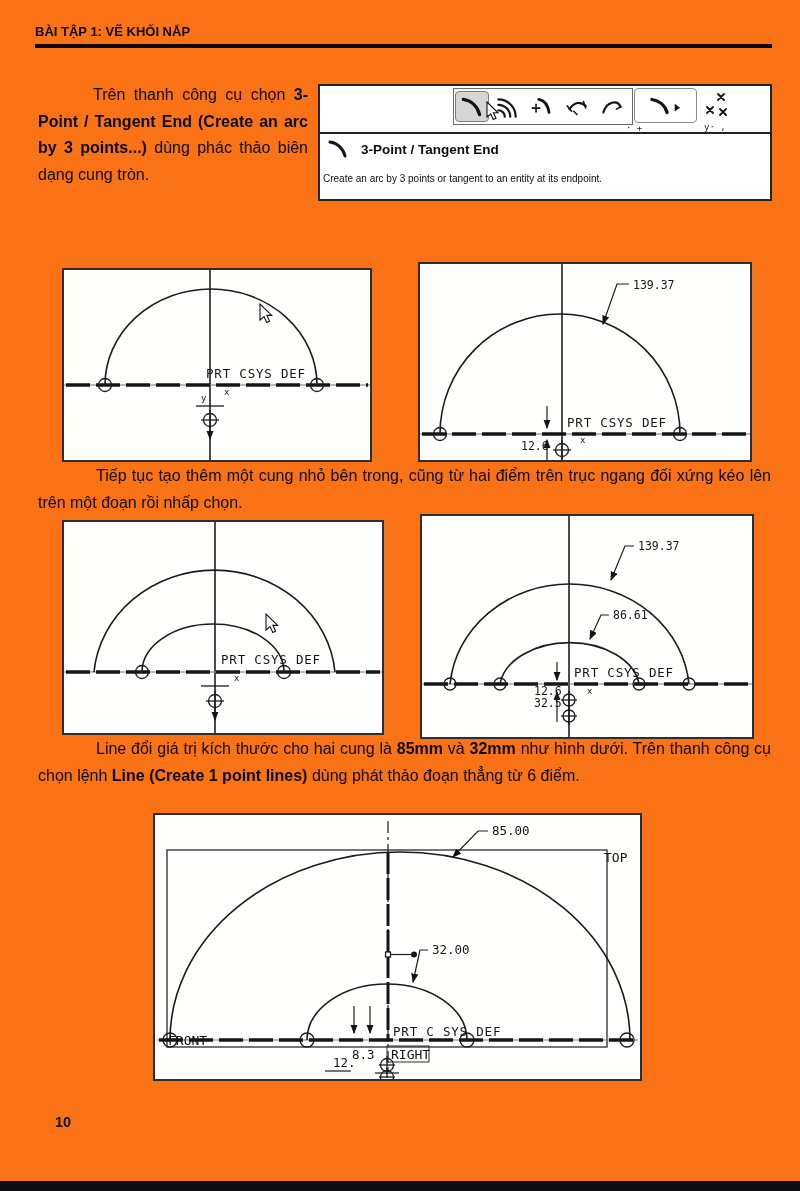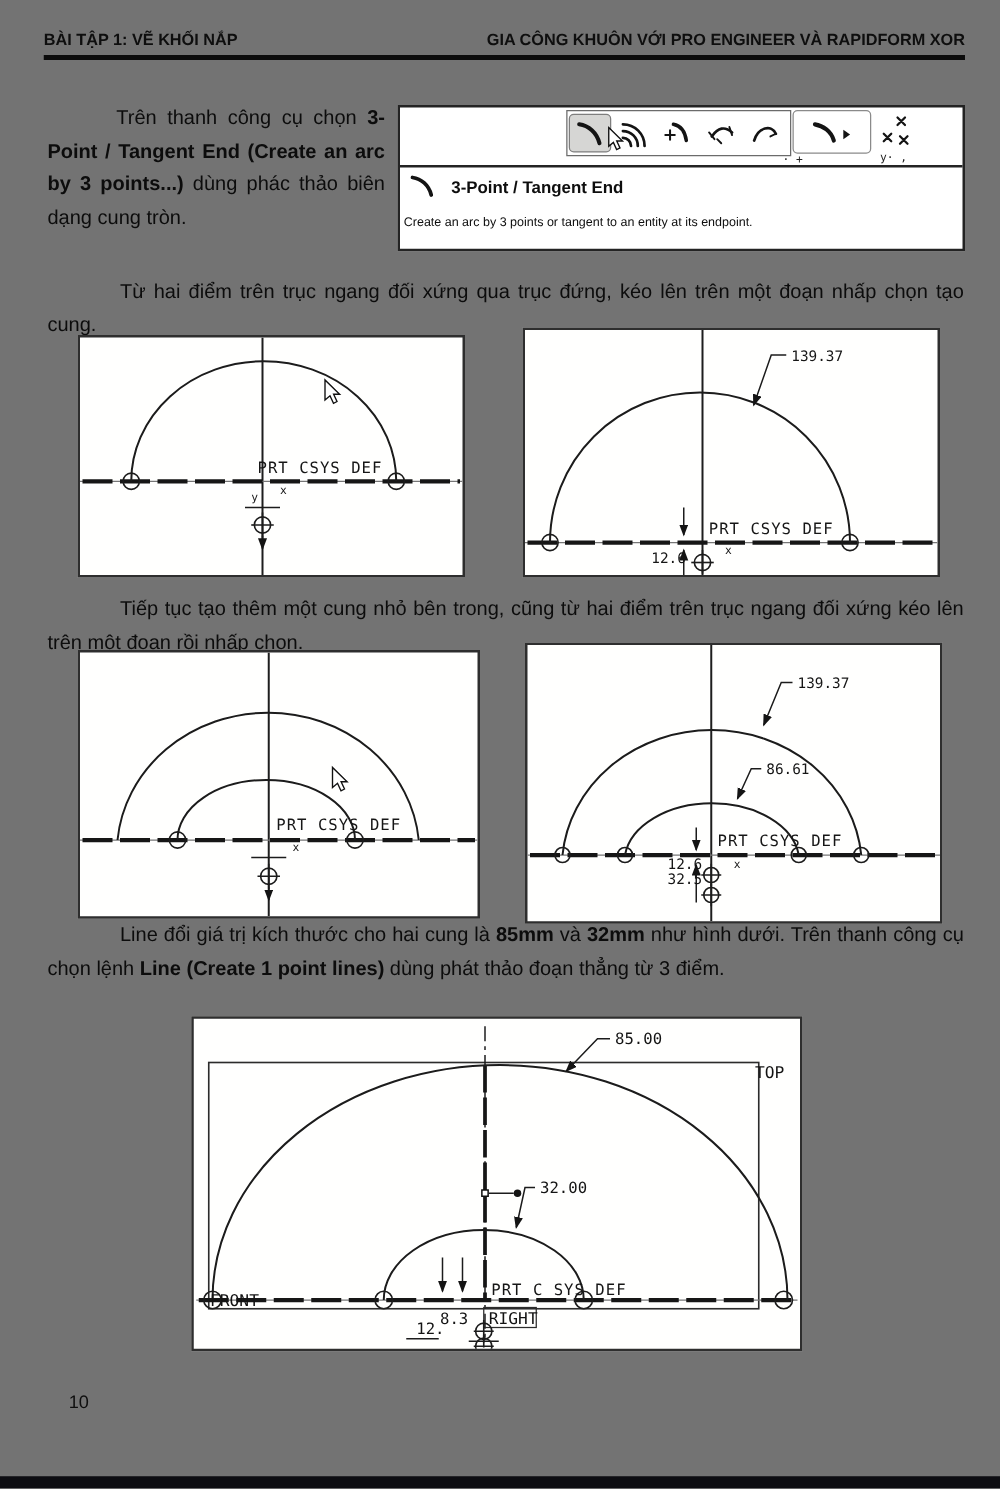--- a/index.html
+++ b/index.html
@@ -1,27 +1,27 @@
 <!DOCTYPE html>
 <html><head>
 <meta charset="utf-8">
 <style>
   html,body{margin:0;padding:0;background:#e8e8e8;}
-  .page{position:relative;width:800px;height:1191px;background:#737373;
+  .page{position:relative;width:800px;height:1191px;background:#f97316;
         font-family:"Liberation Sans",sans-serif;color:#0e0e0e;overflow:hidden;margin:0 auto;}
   .abs{position:absolute;}
   
   .hdr{left:35px;top:24px;width:737px;display:flex;justify-content:space-between;
        border-bottom:4px solid #0c0c0c;padding-bottom:5px;font-weight:bold;font-size:13px;letter-spacing:0px;}
   
   .para{margin:0;font-size:16px;line-height:26.5px;text-align:justify;color:#0c0c0c;}
   .b{font-weight:bold;}
   .intro{left:38px;top:82px;width:270px;text-indent:55px;}
   .p2{left:38px;top:221px;width:733px;text-indent:58px;}
-  .p3{left:38px;top:463px;width:733px;text-indent:58px;margin-top:12px;}
+  .p3{left:38px;top:463px;width:733px;text-indent:58px;}
   .p4{left:38px;top:736px;width:733px;text-indent:58px;}
   
   .tb-panel{left:318px;top:84px;width:454px;height:117px;border:2px solid #232323;background:#fff;box-sizing:border-box;}
   .tb-top{position:absolute;left:0;top:0;right:0;height:46px;}
   .tb-div{position:absolute;left:0;top:46px;right:0;border-top:2px solid #232323;}
   .tb-popup{position:absolute;left:133px;top:2px;width:180px;height:37px;border:1.4px solid #6b6b6b;
             background:#fff;display:flex;align-items:center;gap:1px;padding:1px;box-sizing:border-box;}
   .tb-btn{width:34px;height:31px;border:none;background:transparent;padding:1px;display:flex;
           align-items:center;justify-content:center;}
   .tb-btn.sel{background:#d6d6d4;border:1.6px solid #7e7e7e;border-radius:4px;}
@@ -49,31 +49,30 @@
   .sym{stroke:#1c1c1c;stroke-width:1.3;fill:none;}
   .dln{stroke:#1c1c1c;stroke-width:1.2;fill:none;}
   .dim{font:11.5px "DejaVu Sans Mono",monospace;fill:#161616;}
   .dim3{font:12.5px "DejaVu Sans Mono",monospace;fill:#141414;}
   .csys{font:12.5px "DejaVu Sans Mono",monospace;letter-spacing:0.8px;fill:#161616;}
   .axs{font:9px "DejaVu Sans Mono",monospace;fill:#161616;}
   .plane{font:13px "DejaVu Sans Mono",monospace;fill:#131313;}
   .cursor{fill:#fff;stroke:#111;stroke-width:1.1;}
   .icn{stroke:#141414;fill:none;stroke-linecap:round;}
   
-  .pageno{left:55px;top:1114px;font-weight:normal;font-size:14.5px;text-align:center;}
+  .pageno{left:55px;top:1114px;font-weight:bold;font-size:14.5px;text-align:center;}
   .botbar{left:0;bottom:0;width:800px;height:10px;background:#0d0d12;}
 </style>
 </head>
 <body>
 
 <div class="page">
 
   <div class="abs hdr">
     <span>BÀI TẬP 1: VẼ KHỐI NẮP</span>
-    <span>GIA CÔNG KHUÔN VỚI PRO ENGINEER VÀ RAPIDFORM XOR</span>
   </div>
 
   <p class="abs para intro"><span>Trên thanh công cụ chọn </span><span class="b">3-Point / Tangent End</span><span class="b"> (Create an arc by 3 points...)</span><span> dùng phác thảo biên dạng cung tròn.</span></p>
 
   <div class="abs tb-panel">
     <div class="tb-top">
       <div class="tb-popup">
         <button class="tb-btn sel">
           <svg width="26" height="26" viewBox="0 0 24 24">
             <path class="icn" stroke-width="3" d="M4,5 C11,6 17,11 19,19"></path>
@@ -125,21 +124,20 @@
     <div class="tb-div"></div>
     <div class="tb-tiprow">
       <svg width="24" height="22" viewBox="0 0 24 22">
         <path class="icn" stroke-width="3" d="M3,4 C10,5 16,10 18,18"></path>
       </svg>
       <span class="tb-title">3-Point / Tangent End</span>
     </div>
     <div class="tb-desc">Create an arc by 3 points or tangent to an entity at its endpoint.</div>
   </div>
 
-  <p class="abs para p2">Từ hai điểm trên trục ngang đối xứng qua trục đứng, kéo lên trên một đoạn nhấp chọn tạo cung.</p>
 
   <div class="abs sk sk1l">
     <svg width="306" height="190" viewBox="0 0 306 190">
       <defs>
           <marker id="m-s1l" markerWidth="10" markerHeight="8" refX="7" refY="3" orient="auto">
             <path d="M0,0 L8,3 L0,6 Z" fill="#141414"></path>
           </marker>
         </defs>
       <line class="ln" x1="146" y1="0" x2="146" y2="190"></line>
       <line class="thin" x1="0" y1="115" x2="306" y2="115"></line>
@@ -250,21 +248,21 @@
           <line x1="-8" y1="0" x2="8" y2="0"></line>
       </g>
       <g class="sym" transform="translate(147,200)">
         <circle r="6"></circle>
           <line x1="0" y1="-9" x2="0" y2="9"></line>
           <line x1="-8" y1="0" x2="8" y2="0"></line>
       </g>
     </svg>
   </div>
 
-  <p class="abs para p4"><span>Line đổi giá trị kích thước cho hai cung là </span><span class="b">85mm</span><span> và </span><span class="b">32mm</span><span> như hình dưới. Trên thanh công cụ chọn lệnh </span><span class="b">Line (Create 1 point lines)</span><span> dùng phát thảo đoạn thẳng từ 3 điểm.</span></p>
+  <p class="abs para p4"><span>Line đổi giá trị kích thước cho hai cung là </span><span class="b">85mm</span><span> và </span><span class="b">32mm</span><span> như hình dưới. Trên thanh công cụ chọn lệnh </span><span class="b">Line (Create 1 point lines)</span><span> dùng phát thảo đoạn thẳng từ 6 điểm.</span></p>
 
   <div class="abs sk sk3">
     <svg width="485" height="264" viewBox="0 0 485 264">
       <defs>
           <marker id="m-s3" markerWidth="10" markerHeight="8" refX="7" refY="3" orient="auto">
             <path d="M0,0 L8,3 L0,6 Z" fill="#141414"></path>
           </marker>
         </defs>
       <rect x="12" y="35" width="440" height="197" fill="none" stroke="#2c2c2c" stroke-width="1.3"></rect>
       <text class="plane" x="449" y="47">TOP</text>

